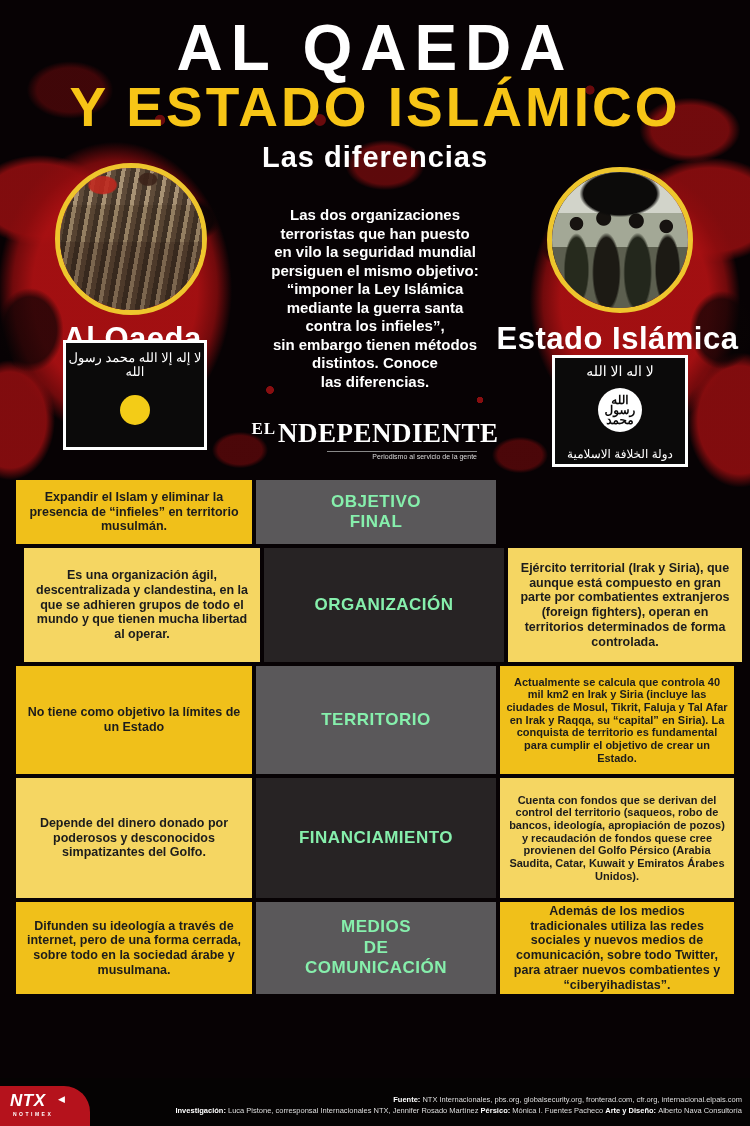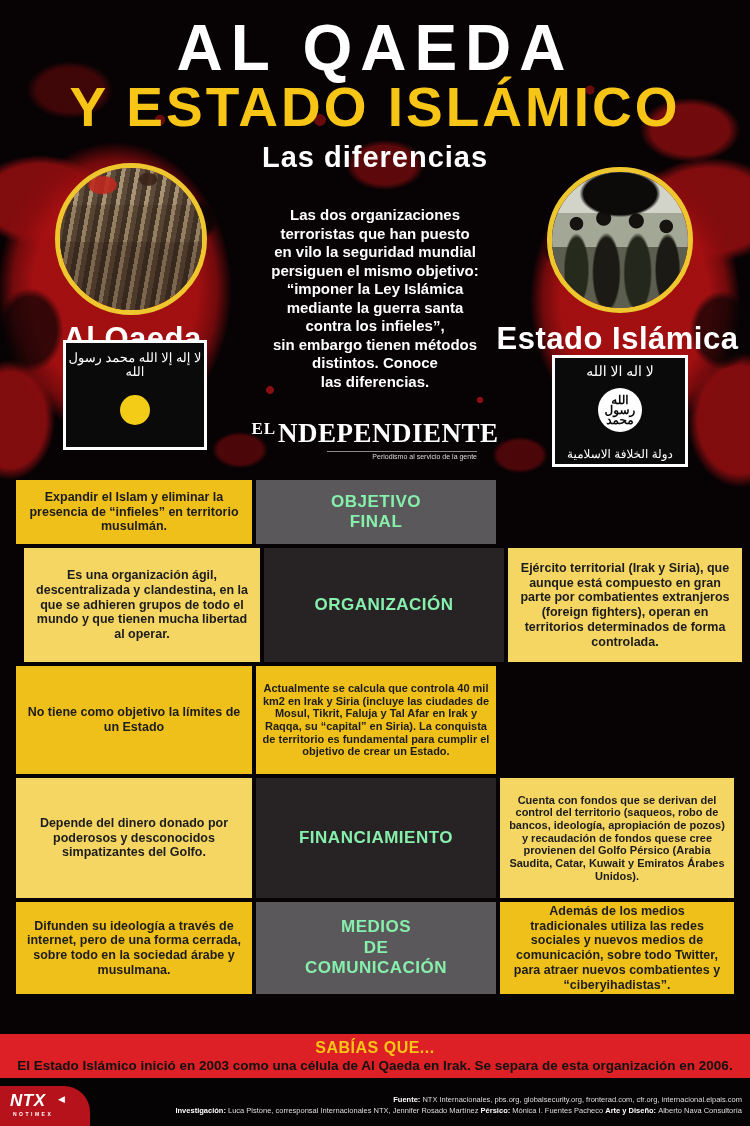--- a/index.html
+++ b/index.html
@@ -186,40 +186,37 @@
       <div class="cell cat">OBJETIVO
 FINAL</div>
     </div>
     <div class="trow r2">
       <div class="cell side">Es una organización ágil, descentralizada y clandestina, en la que se adhieren grupos de todo el mundo y que tienen mucha libertad al operar.</div>
       <div class="cell cat">ORGANIZACIÓN</div>
       <div class="cell side">Ejército territorial (Irak y Siria), que aunque está compuesto en gran parte por combatientes extranjeros (foreign fighters), operan en territorios determinados de forma controlada.</div>
     </div>
     <div class="trow r3">
       <div class="cell side">No tiene como objetivo la límites de un Estado</div>
+      <div class="cell cat">TERRITORIO</div>
       <div class="cell side dense">Actualmente se calcula que controla 40 mil km2 en Irak y Siria (incluye las ciudades de Mosul, Tikrit, Faluja y Tal Afar en Irak y Raqqa, su “capital” en Siria). La conquista de territorio es fundamental para cumplir el objetivo de crear un Estado.</div>
     </div>
     <div class="trow r4">
       <div class="cell side">Depende del dinero donado por poderosos y desconocidos simpatizantes del Golfo.</div>
       <div class="cell cat">FINANCIAMIENTO</div>
       <div class="cell side dense">Cuenta con fondos que se derivan del control del territorio (saqueos, robo de bancos, ideología, apropiación de pozos) y recaudación de fondos quese cree provienen del Golfo Pérsico (Arabia Saudita, Catar, Kuwait y Emiratos Árabes Unidos).</div>
     </div>
     <div class="trow r5">
       <div class="cell side">Difunden su ideología a través de internet, pero de una forma cerrada, sobre todo en la sociedad árabe y musulmana.</div>
       <div class="cell cat">MEDIOS
 DE
 COMUNICACIÓN</div>
       <div class="cell side">Además de los medios tradicionales utiliza las redes sociales y nuevos medios de comunicación, sobre todo Twitter, para atraer nuevos combatientes y “ciberyihadistas”.</div>
     </div>
   </div>
 
-  <div class="sabias-band">
-    <div class="sabias-title">SABÍAS QUE...</div>
-    <div class="sabias-text">El Estado Islámico inició en 2003 como una célula de Al Qaeda en Irak. Se separa de esta organización en 2006.</div>
-  </div>
 
   <div class="footer">
     <div class="ntx-logo">
       <span class="ntx-word">NTX</span>
       <span class="ntx-bird">◀</span>
       <span class="ntx-sub">NOTIMEX</span>
     </div>
     <div class="credits">
       <div><b>Fuente: </b><span>NTX Internacionales, pbs.org, globalsecurity.org, fronterad.com, cfr.org, internacional.elpais.com</span></div>
       <div><b>Investigación: </b><span>Luca Pistone, corresponsal Internacionales NTX, Jennifer Rosado Martínez </span><b>Pérsico: </b><span>Mónica I. Fuentes Pacheco </span><b>Arte y Diseño: </b><span>Alberto Nava Consultoría</span></div>

